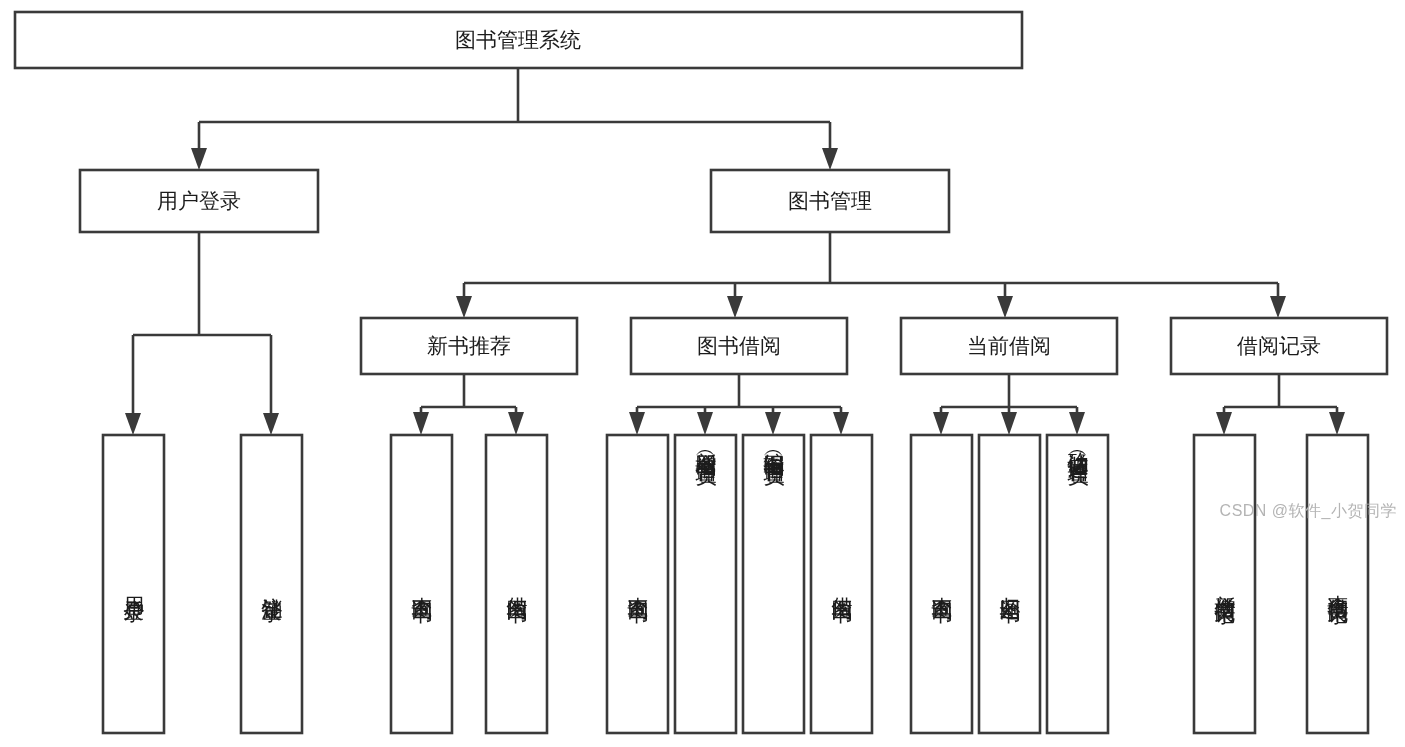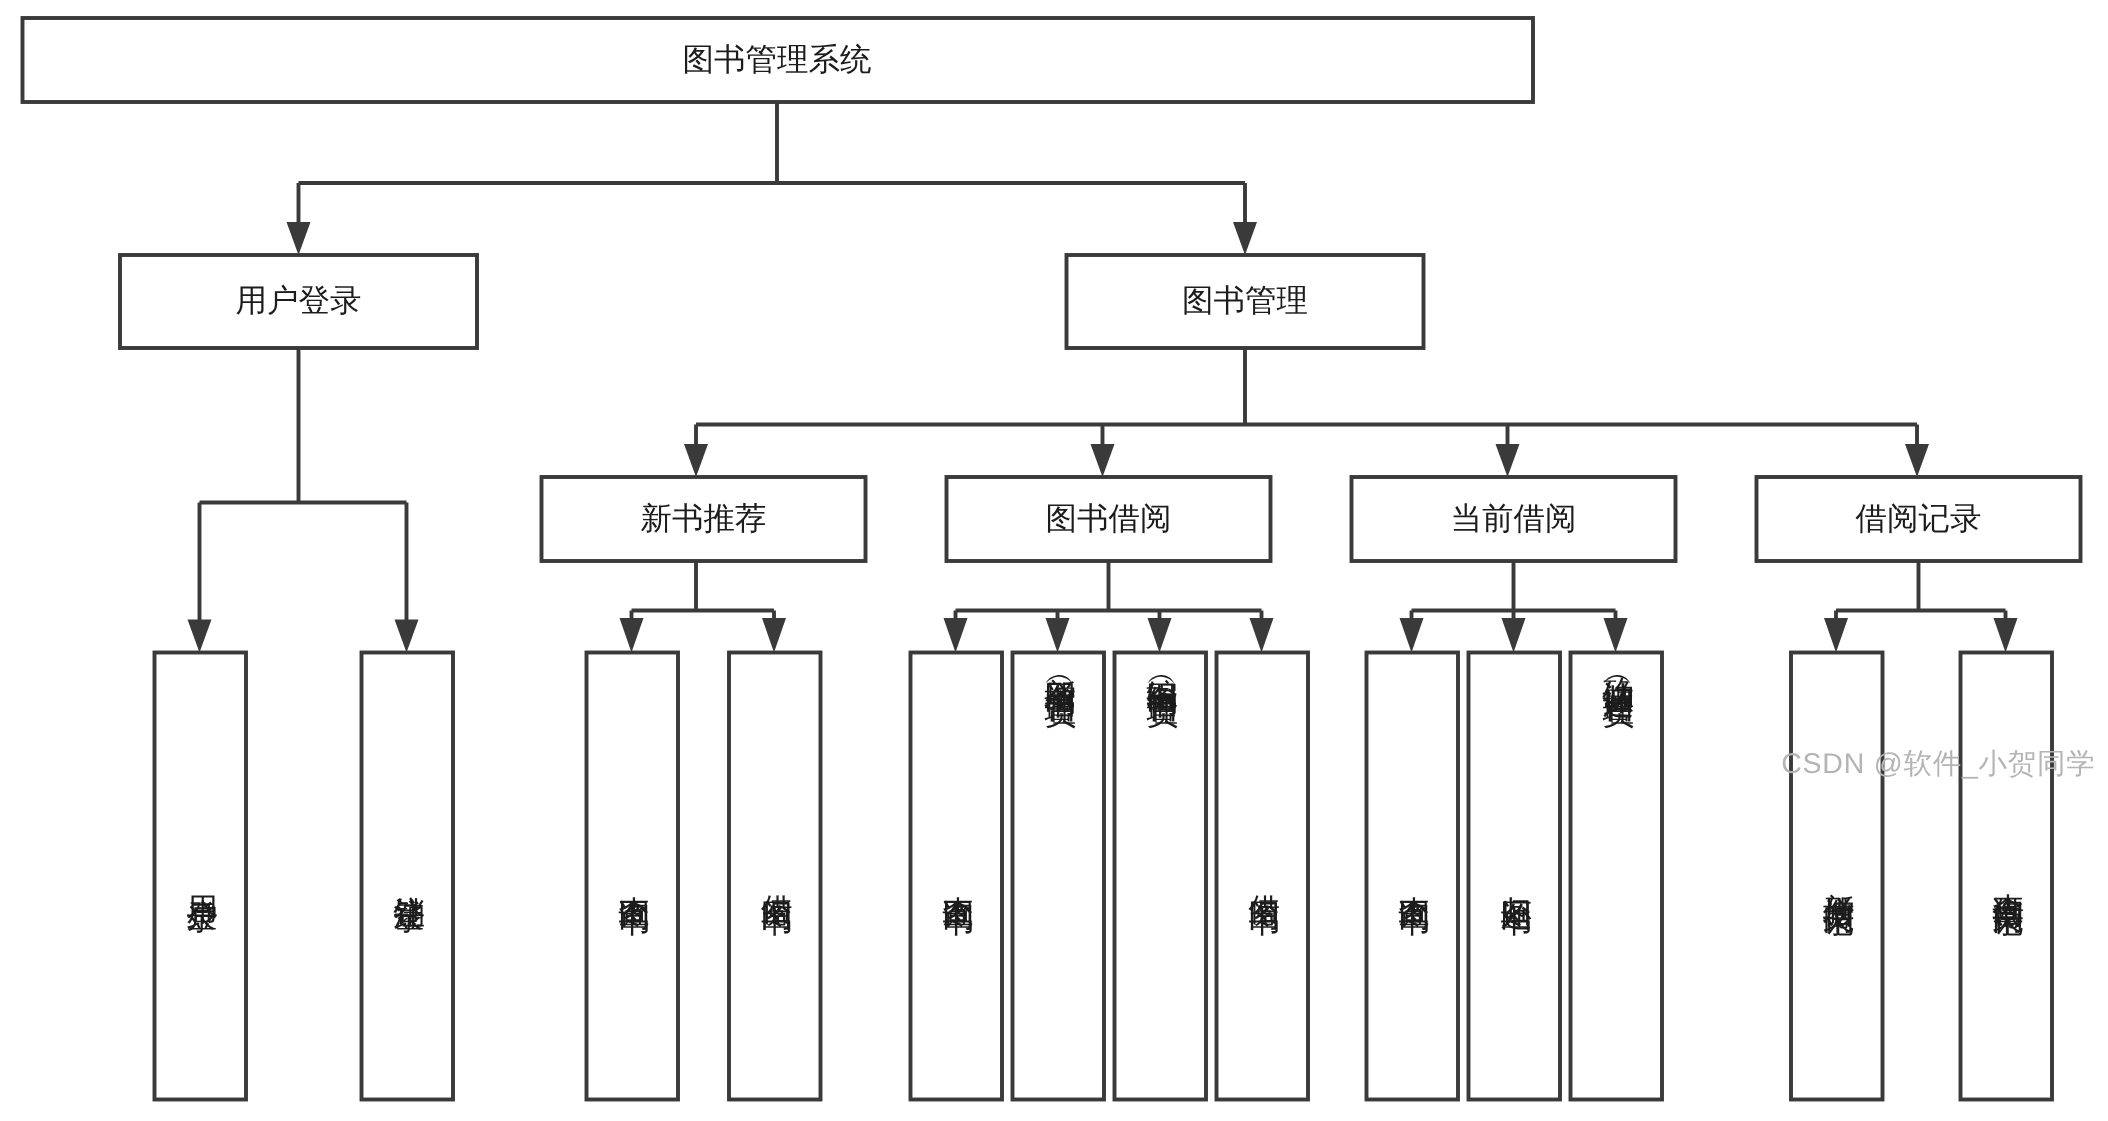--- a/index.html
+++ b/index.html
@@ -62,21 +62,21 @@
     line-height: 1.18;
     letter-spacing: 2px;
     color: #1c1c1c;
     white-space: nowrap;
   }
   .watermark {
     position: absolute;
     right: 8px;
     bottom: 6px;
     font-family: "Liberation Sans", "DejaVu Sans", sans-serif;
-    font-size: 19px;
+    font-size: 16px;
     color: #b4b4b4;
     letter-spacing: 0.5px;
     white-space: nowrap;
   }
 </style>
 </head>
 <body>
 
 <div id="diagram-root">
 

